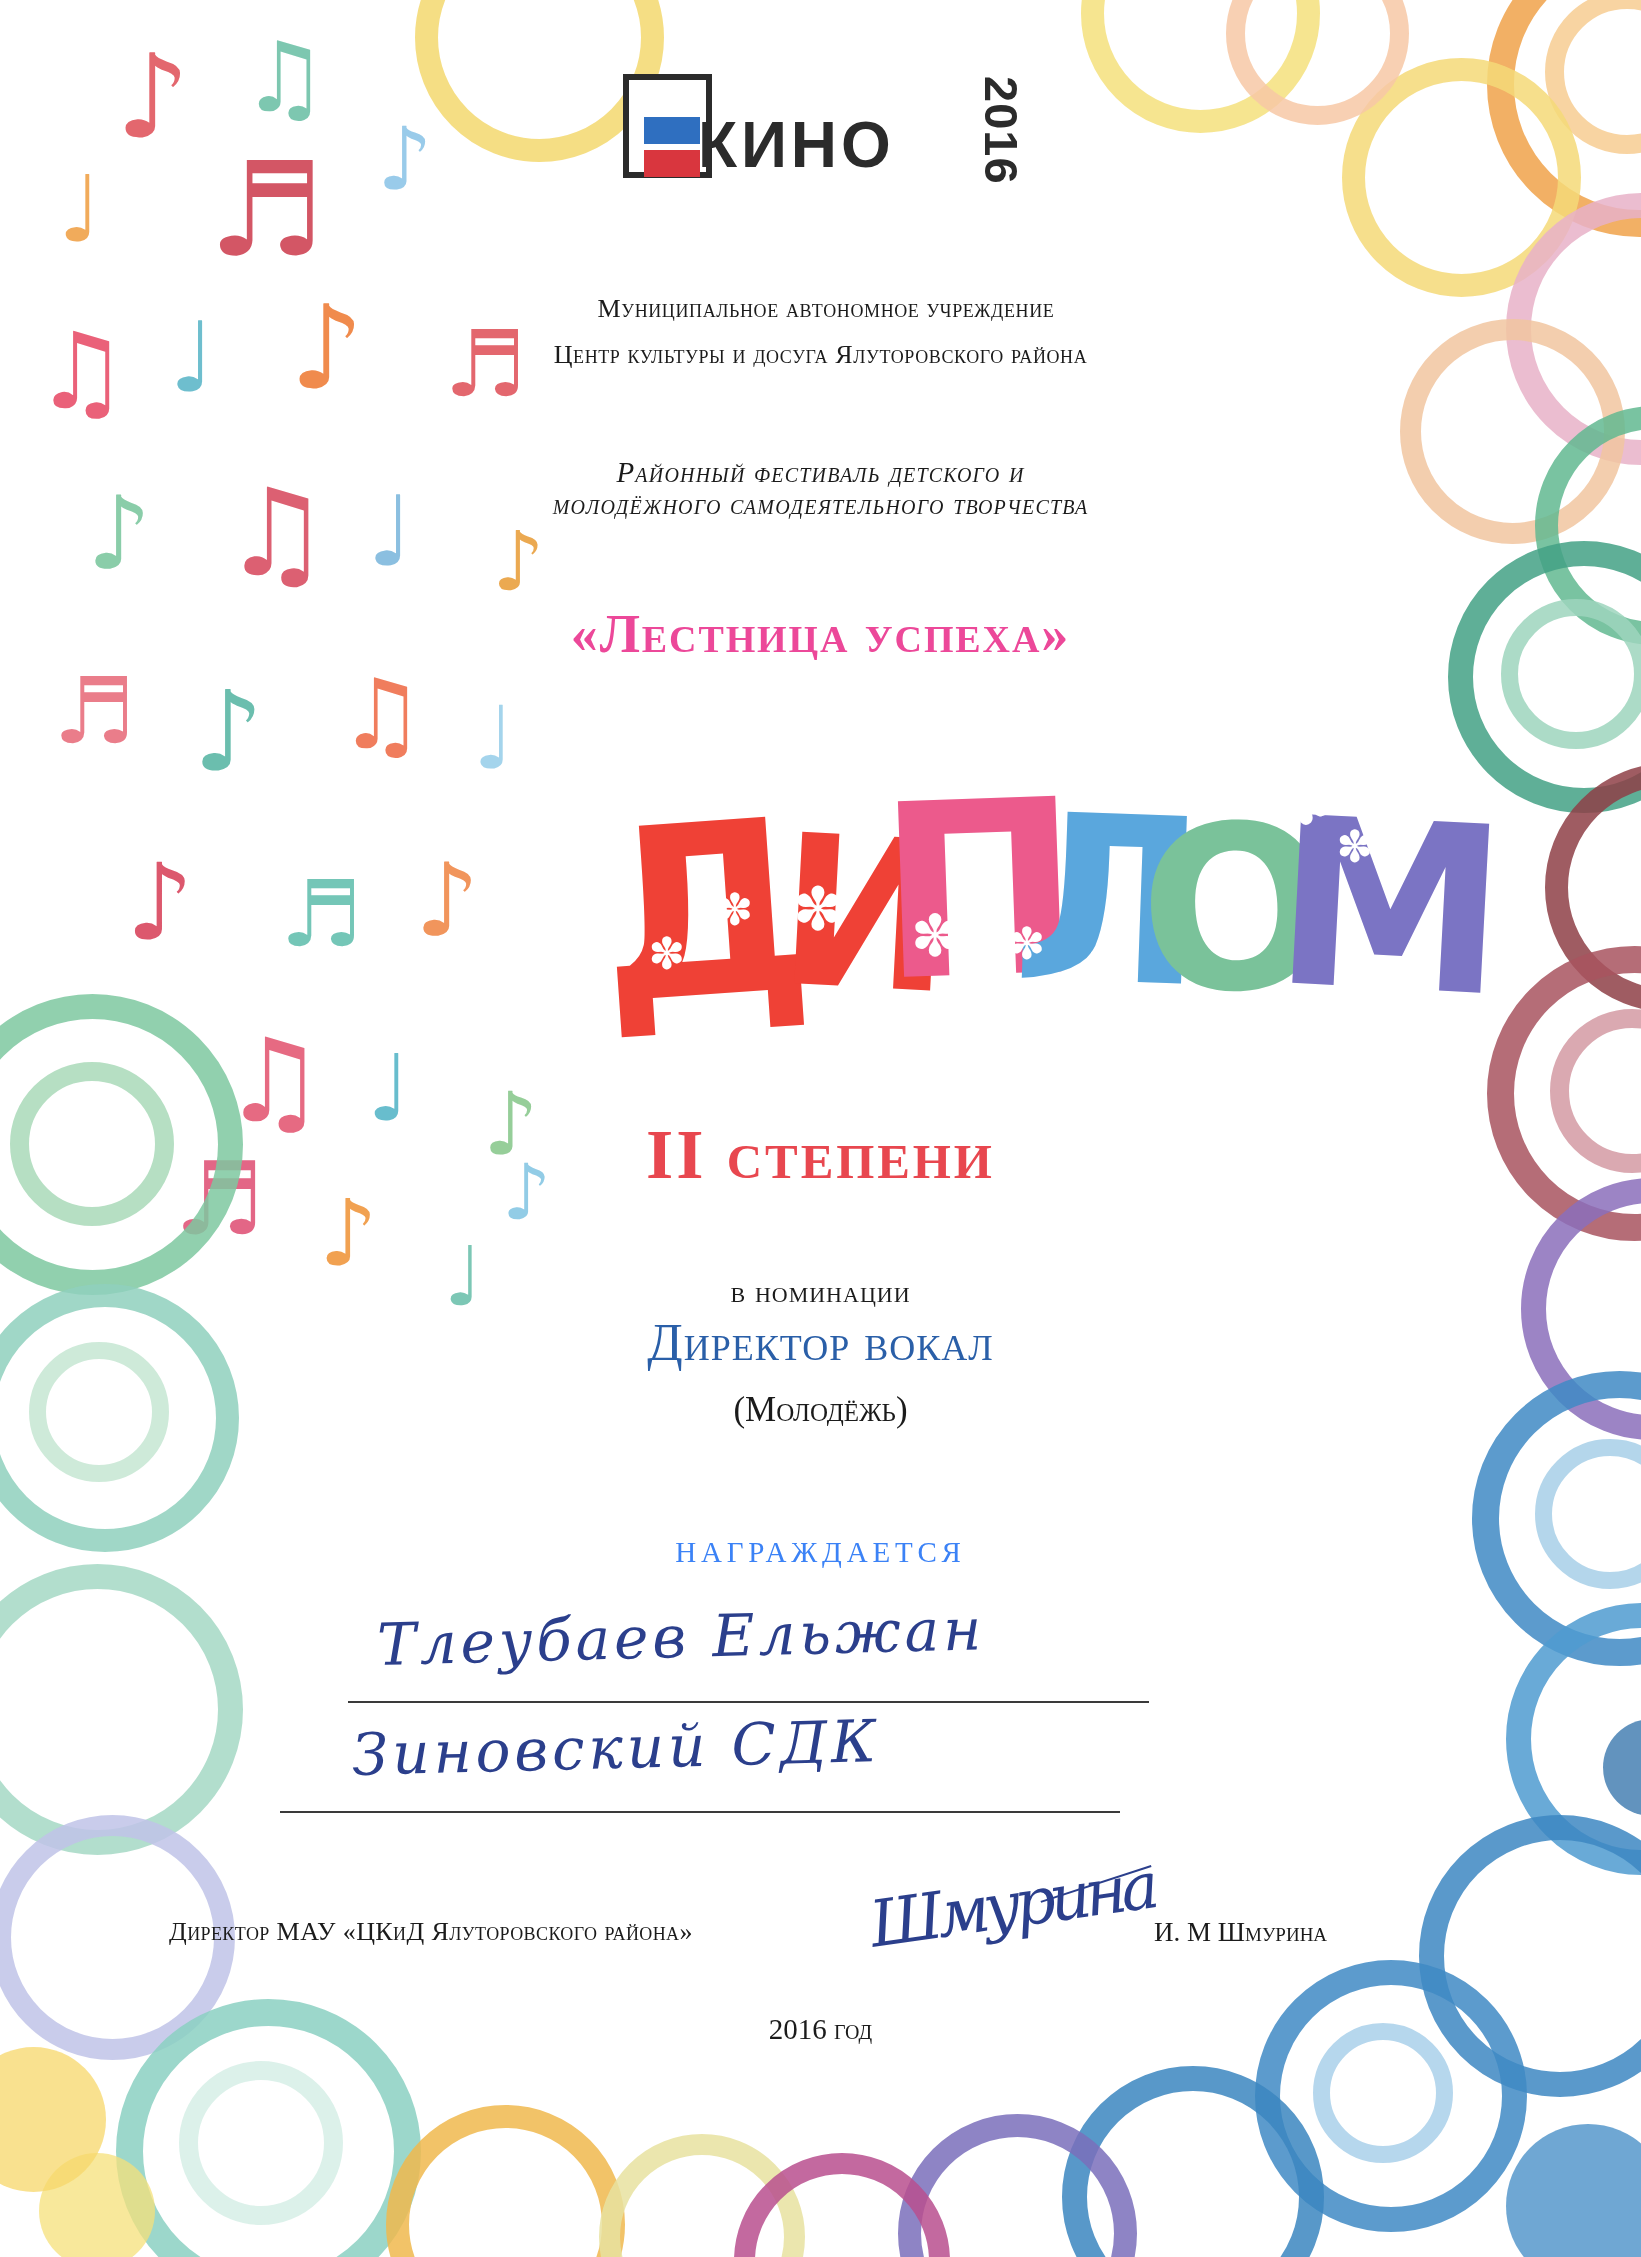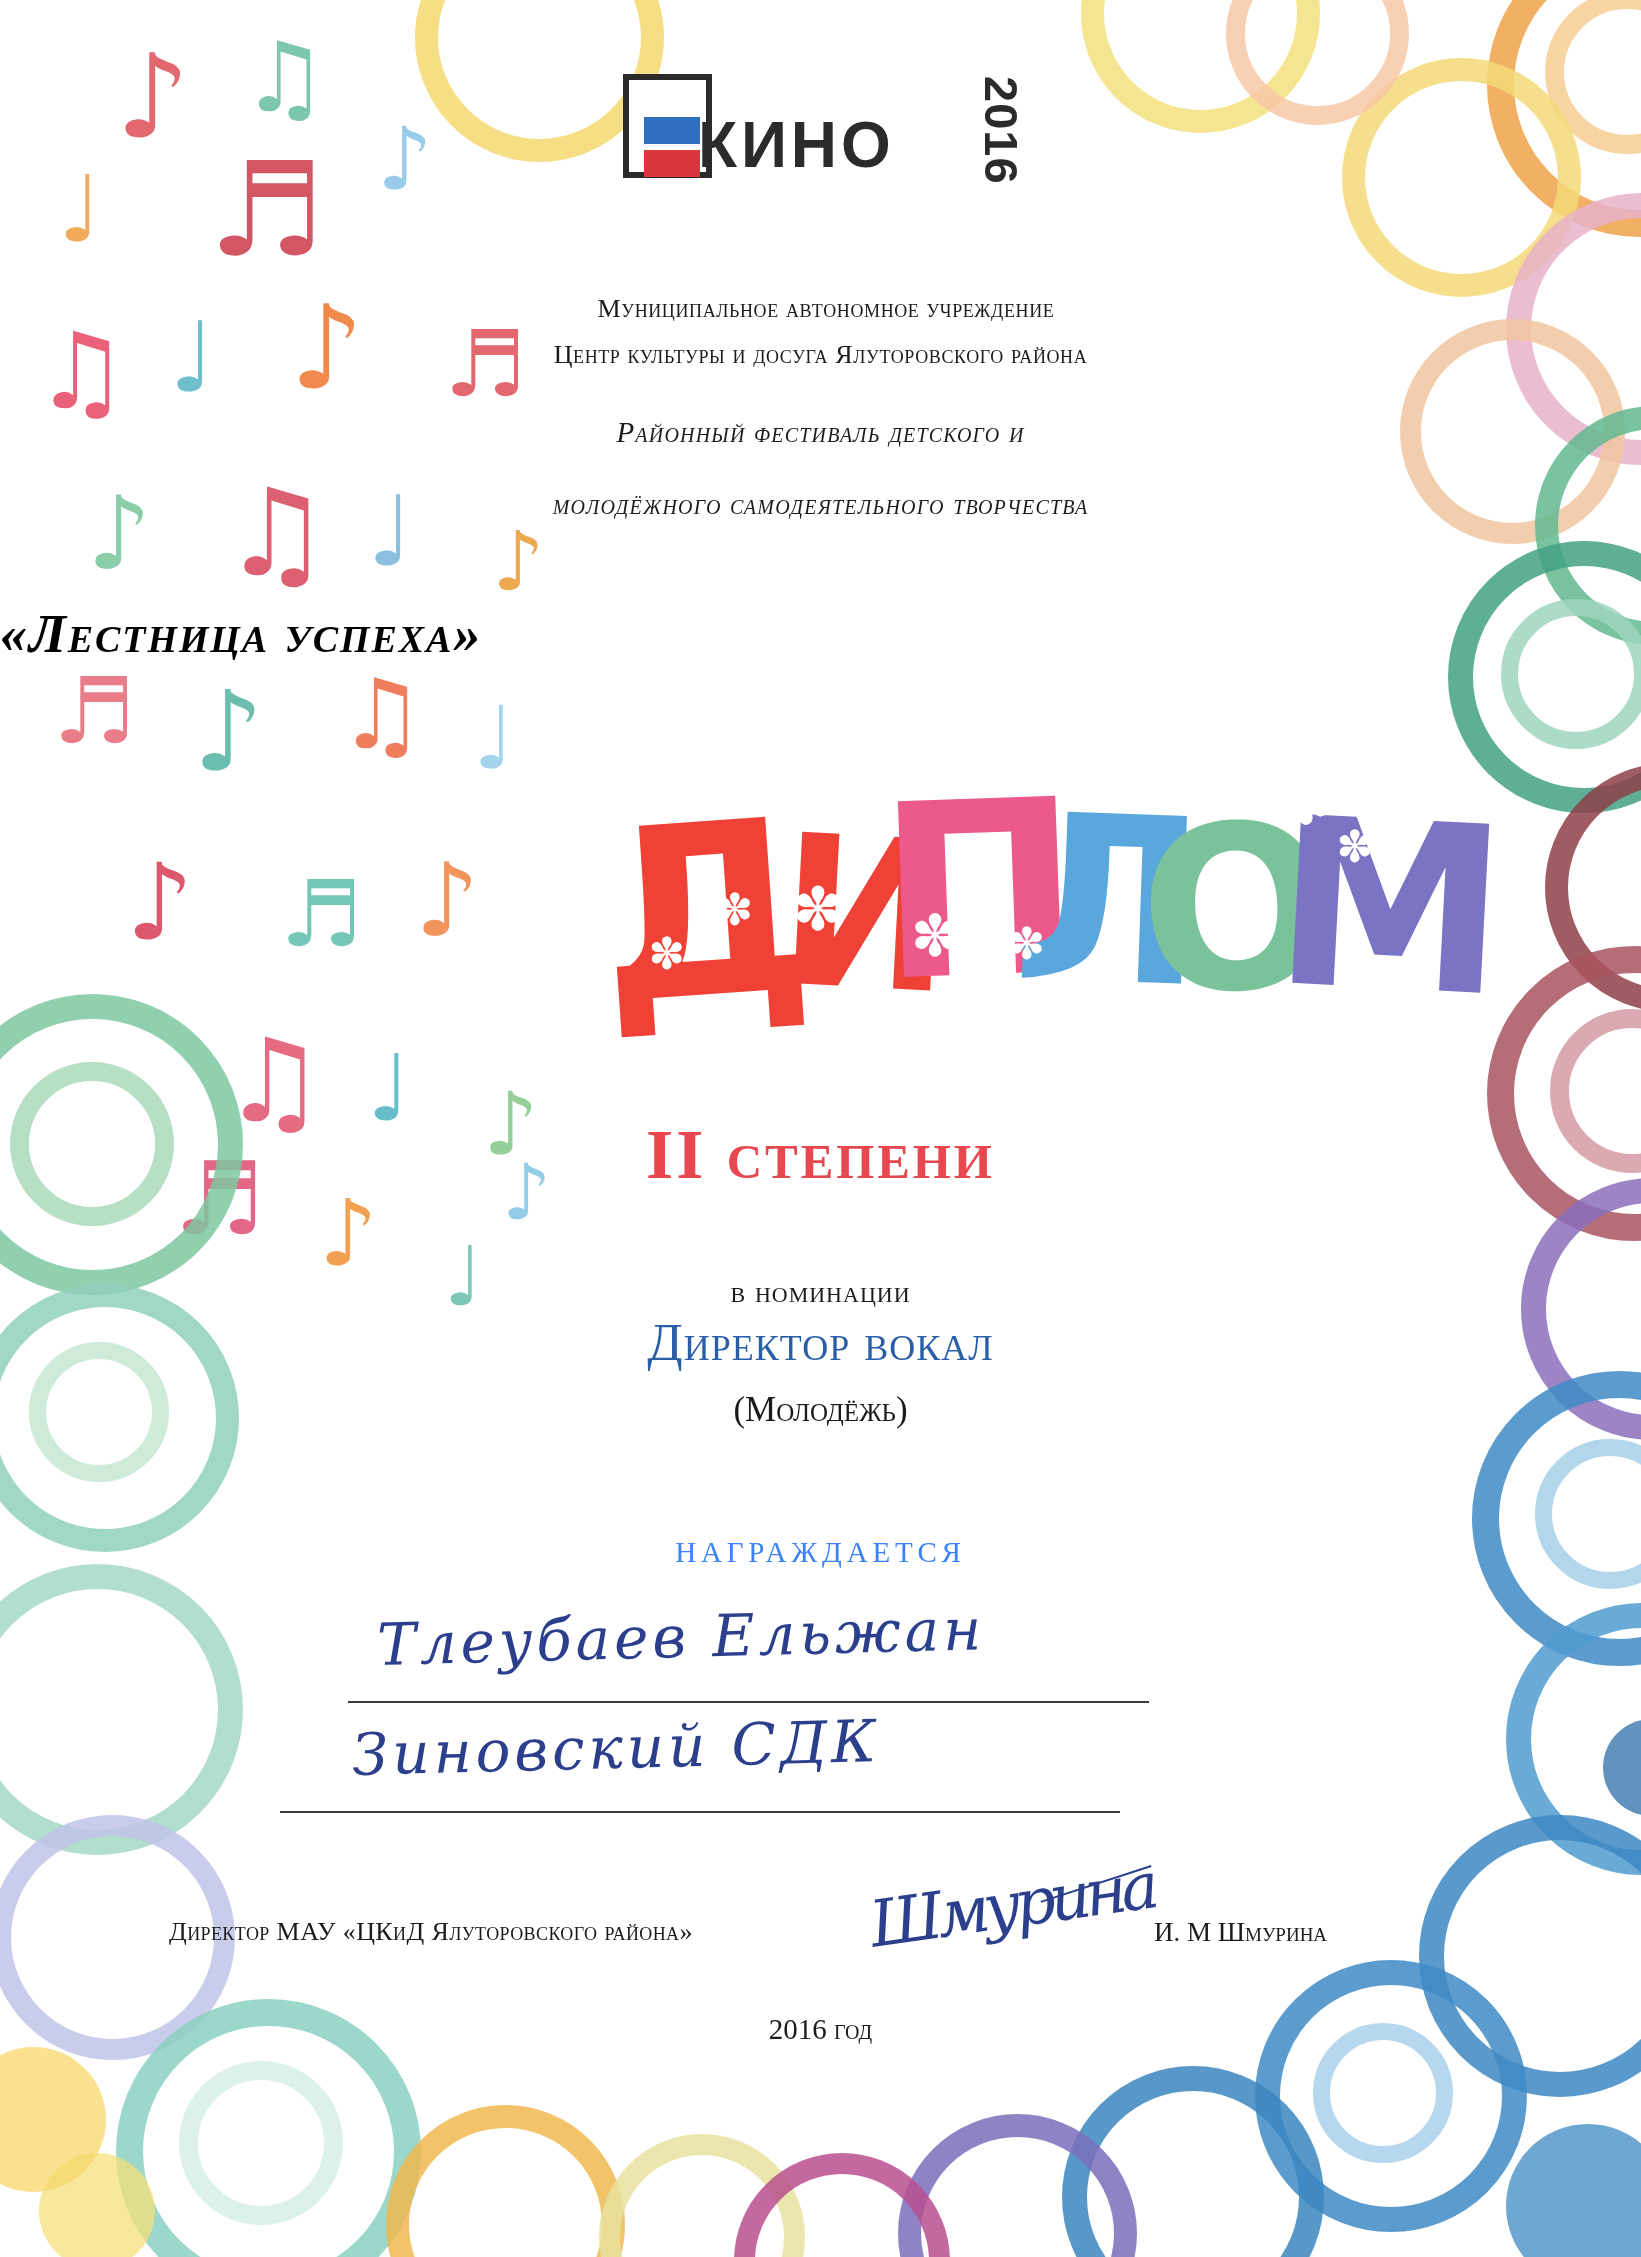--- a/index.html
+++ b/index.html
@@ -134,32 +134,32 @@
     position: absolute;
     left: 0; right: 0;
     text-align: center;
     font-family: "Liberation Serif", serif;
     font-style: italic;
     font-size: 29px;
     letter-spacing: 1.2px;
     color: #1b1b1b;
     font-variant: small-caps;
   }
-  .fest1 { top: 416px; font-style: italic; }
+  .fest1 { top: 456px; font-style: italic; }
   .fest2 { top: 488px; }
 
   .fest-name {
     position: absolute;
     left: 0; right: 0;
     top: 603px;
-    font-family: "Liberation Serif", serif;
-    font-style: italic;
+    text-align: center;
+    font-family: "Liberation Serif", serif;
     font-weight: bold;
     font-size: 54px;
-    color: #000000;
+    color: #ec4899;
     letter-spacing: 1.9px;
     font-variant: small-caps;
   }
 
   
   .diplom {
     position: absolute;
     left: 599px;
     top: 753px;
     width: 898px;

